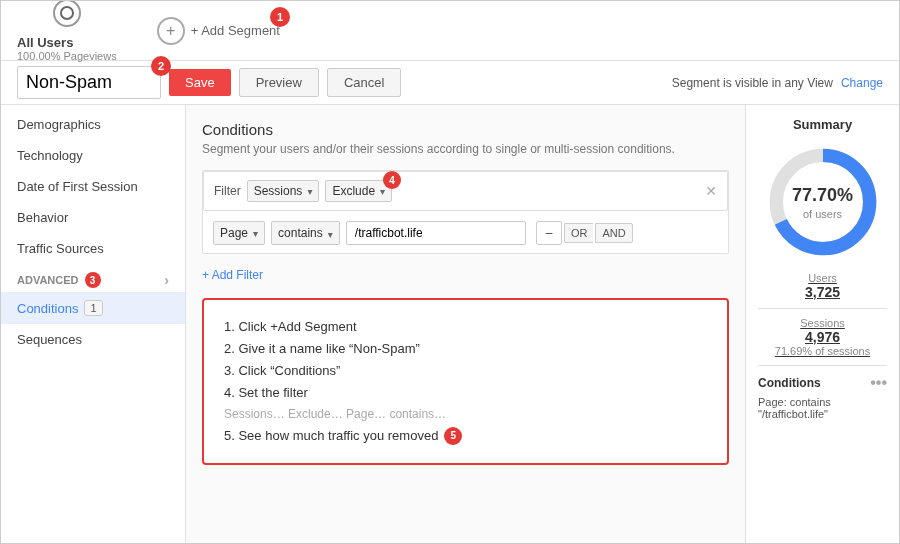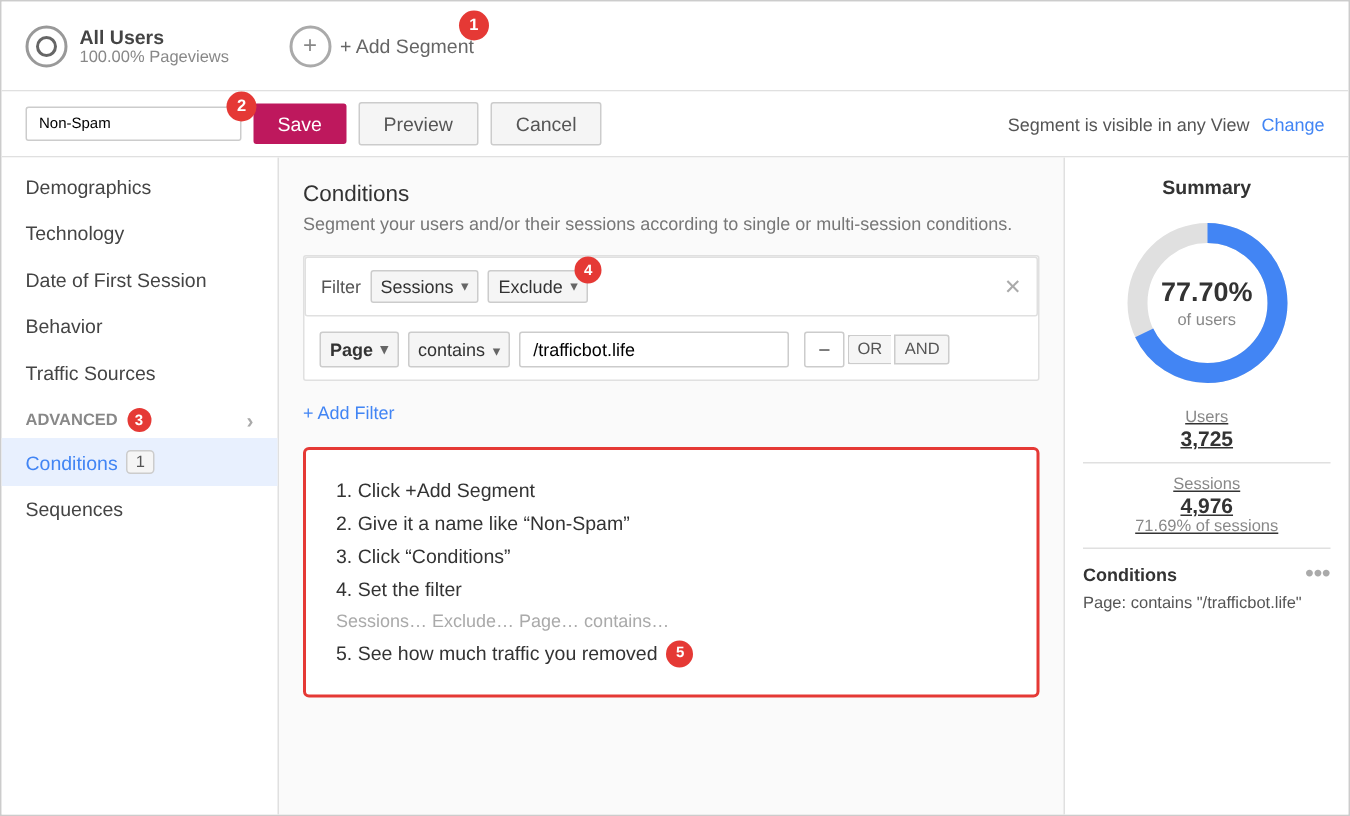--- a/index.html
+++ b/index.html
@@ -20,20 +20,21 @@
       align-items: center;
       background: #fff;
       padding: 10px 16px;
       border-bottom: 1px solid #e0e0e0;
       height: 60px;
     }
     .segment-pill {
       display: flex;
       align-items: center;
       gap: 8px;
+      flex-direction: column;
     }
     .circle-icon {
       width: 28px;
       height: 28px;
       border-radius: 50%;
       border: 2px solid #999;
       display: flex;
       align-items: center;
       justify-content: center;
       background: #fff;
@@ -71,32 +72,32 @@
       background: #fff;
       padding: 8px 16px;
       border-bottom: 1px solid #e0e0e0;
       gap: 8px;
       height: 44px;
     }
     .name-input {
       border: 1px solid #ccc;
       border-radius: 2px;
       padding: 5px 8px;
-      font-size: 10px;
+      font-size: 18px;
       width: 144px;
       outline: none;
     }
     .btn {
       padding: 6px 16px;
       border-radius: 2px;
       border: none;
       cursor: pointer;
       font-size: 13px;
     }
-    .btn-save { background: #be185d; color: #fff; }
+    .btn-save { background: #ef4444; color: #fff; }
     .btn-cancel { background: #f5f5f5; color: #555; border: 1px solid #ccc; }
     .btn-preview { background: #f5f5f5; color: #555; border: 1px solid #ccc; }
     .visibility-text {
       margin-left: auto;
       font-size: 12px;
       color: #555;
     }
     .change-link { color: #4285f4; text-decoration: none; font-size: 12px; }
 
     
@@ -186,21 +187,20 @@
     .page-select {
       background: #f5f5f5;
       border: 1px solid #ccc;
       border-radius: 2px;
       padding: 4px 6px;
       font-size: 12px;
       cursor: pointer;
       display: flex;
       align-items: center;
       gap: 3px;
-      font-weight: bold;
     }
     .contains-select {
       background: #f5f5f5;
       border: 1px solid #ccc;
       border-radius: 2px;
       padding: 4px 6px;
       font-size: 12px;
       cursor: pointer;
       display: flex;
       align-items: flex-end;
@@ -259,21 +259,21 @@
       line-height: 1.7;
       color: #333;
     }
     .instruction-box .hint {
       color: #aaa;
       font-size: 12px;
     }
 
     
     .summary-panel {
-      width: 190px;
+      width: 154px;
       background: #fff;
       border-left: 1px solid #e0e0e0;
       padding: 12px;
       flex-shrink: 0;
     }
     .summary-title { font-size: 13px; font-weight: bold; color: #333; text-align: center; margin-bottom: 10px; }
     .donut-wrapper {
       display: flex;
       justify-content: center;
       margin-bottom: 10px;

